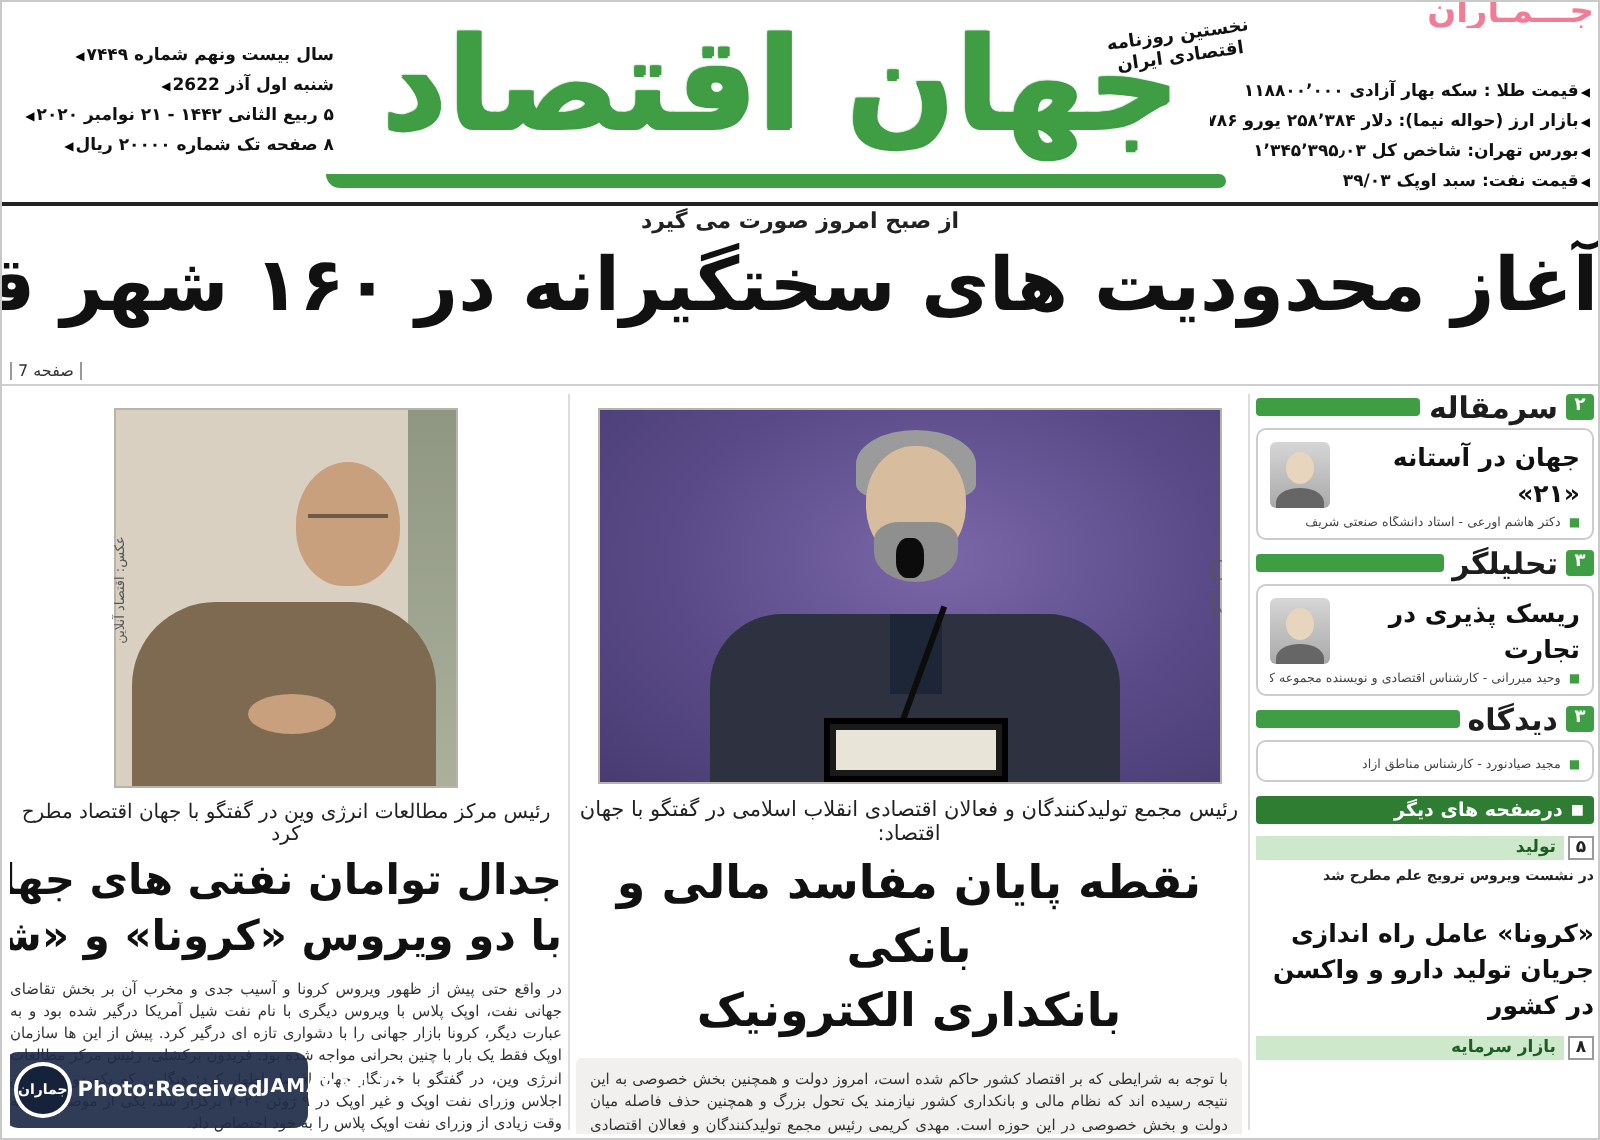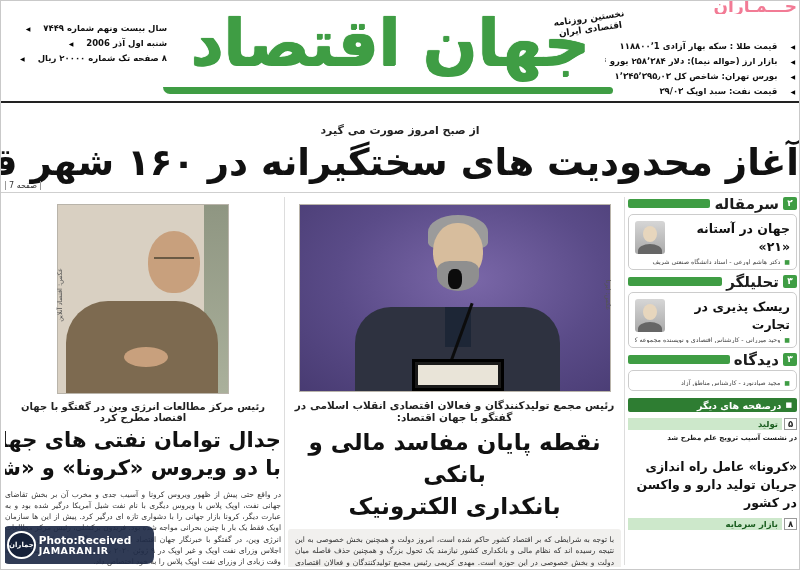--- a/index.html
+++ b/index.html
@@ -3,37 +3,37 @@
 <meta charset="utf-8">
 <style>
   html,body{margin:0;padding:0;background:#e8e8e8;}
   .page{position:relative;width:800px;height:570px;margin:0 auto;background:#ffffff;
         overflow:hidden;border:1px solid #c9c9c9;box-sizing:border-box;
         font-family:"DejaVu Sans",sans-serif;color:#1a1a1a;}
   
   .mast{position:absolute;top:0;left:0;right:0;height:100px;border-bottom:2px solid #222;background:#fff;}
   .mast-left{position:absolute;left:6px;top:20px;width:160px;direction:rtl;}
   .mast-right{position:absolute;right:4px;top:38px;width:190px;direction:rtl;}
-  .mrow{display:flex;align-items:center;gap:13px;font-size:8.5px;font-weight:bold;
+  .mrow{display:flex;align-items:center;gap:1px;font-size:8.5px;font-weight:bold;
         line-height:15px;white-space:nowrap;color:#111;}
   .tri{font-size:6px;color:#000;}
   .mrow .txt{overflow:hidden;}
   .logo-wrap{position:absolute;left:160px;right:180px;top:0;height:98px;}
   .logo{position:absolute;top:-4px;left:0;right:0;text-align:center;direction:rtl;
         font-size:64px;font-weight:bold;color:#3f9d44;letter-spacing:-2px;
         text-shadow:0 0 1px #3f9d44,1px 0 0 #3f9d44,0 1px 0 #3f9d44;line-height:92px;}
   .tagline{position:absolute;right:-6px;top:12px;transform:rotate(-8deg);direction:rtl;
            font-size:9px;font-weight:bold;text-align:center;line-height:1.25;color:#111;}
   .swoosh{position:absolute;bottom:5px;left:2px;right:6px;height:7px;background:#3f9d44;
           border-radius:0 4px 4px 8px;}
   .jam-pink{position:absolute;top:-5px;right:2px;height:18px;overflow:hidden;
             color:#f27b95;font-weight:bold;font-size:17px;direction:rtl;letter-spacing:1px;}
   
   .lead{position:absolute;top:102px;left:0;right:0;height:89px;border-bottom:1px solid #cfcfcf;}
-  .lead-kicker{margin-top:21px;text-align:center;direction:rtl;font-size:11px;font-weight:bold;color:#222;}
+  .lead-kicker{margin-top:1px;text-align:center;direction:rtl;font-size:11px;font-weight:bold;color:#222;}
   .lead-headline{margin-top:4px;text-align:center;direction:rtl;font-size:37px;font-weight:bold;
                  letter-spacing:-1px;white-space:nowrap;color:#111;}
   .pageref{position:absolute;left:4px;bottom:2px;font-size:8px;direction:rtl;color:#333;
            border-left:1px solid #999;border-right:1px solid #999;padding:0 3px;}
   
   .vdiv{position:absolute;top:196px;bottom:4px;width:1px;background:#ddd;}
   .col-left{position:absolute;left:4px;top:194px;width:276px;height:372px;overflow:hidden;}
   .col-mid{position:absolute;left:287px;top:194px;width:333px;height:372px;overflow:hidden;}
   .col-side{position:absolute;left:627px;top:194px;width:169px;height:372px;overflow:hidden;}
   
@@ -45,32 +45,32 @@
            border-radius:50% 50% 46% 46%;}
   .pl-glasses{position:absolute;top:52px;right:34px;width:40px;height:6px;
               border-top:2px solid #6b5a44;}
   .pl-body{position:absolute;bottom:0;left:8px;width:152px;height:92px;background:#7d6a50;
            border-radius:42px 42px 0 0;}
   .pl-hands{position:absolute;bottom:26px;left:66px;width:44px;height:20px;background:#c8a07d;
             border-radius:50%;}
   .credit-rot{position:absolute;font-size:6.5px;color:#555;direction:rtl;white-space:nowrap;}
   .credit-l{left:-28px;top:86px;transform:rotate(-90deg);width:60px;text-align:center;}
   .credit-r{right:-28px;top:86px;transform:rotate(90deg);width:60px;text-align:center;}
-  .kicker-sm{margin-top:7px;text-align:center;direction:rtl;font-size:10px;font-weight:bold;color:#222;}
+  .kicker-sm{margin-top:7px;text-align:center;direction:rtl;font-size:10px;font-weight:normal;color:#222;}
   .hl2{margin-top:3px;text-align:center;direction:rtl;font-size:21px;font-weight:bold;
        letter-spacing:-0.5px;line-height:1.35;color:#111;white-space:nowrap;}
   .body-txt{margin-top:6px;direction:rtl;text-align:justify;font-size:7.5px;line-height:1.5;
             color:#333;}
   
   .wm{position:absolute;left:-3px;bottom:3px;width:152px;height:38px;background:rgba(30,42,70,0.92);
       border-radius:7px;display:flex;align-items:center;color:#fff;z-index:5;}
   .wm-logo{flex:0 0 28px;height:28px;margin:0 3px 0 5px;border-radius:50%;background:#16213a;
            border:2px solid #fff;box-sizing:border-box;display:flex;align-items:center;
            justify-content:center;font-size:7px;font-weight:bold;direction:rtl;}
-  .wm-lines{display:flex;flex-direction:column;line-height:1.15;}
+  .wm-lines{display:flex;line-height:1.15;}
   .wm-l1{font-size:10.5px;font-weight:bold;}
   .wm-l2{font-size:9.5px;font-weight:bold;letter-spacing:0.5px;}
   
   .photo-mid{position:relative;width:312px;height:188px;margin:9px auto 0;border:1px solid #b9b4aa;
              box-sizing:border-box;
              background:radial-gradient(ellipse at 55% 40%,#7a67a8 0%,#5a4b88 55%,#483b72 100%);}
   .pm-hair{position:absolute;top:10px;left:128px;width:60px;height:34px;background:#9b9b9b;
            border-radius:50% 50% 20% 20%;}
   .pm-head{position:absolute;top:18px;left:133px;width:50px;height:58px;background:#d7bd9d;
            border-radius:48%;}
@@ -125,42 +125,46 @@
 
 <div class="page">
 
   <div class="mast">
     <div class="mast-left">
       <div class="mrow">
         <span class="txt">سال بیست ونهم شماره ۷۴۴۹</span>
         <span class="tri">◀</span>
       </div>
       <div class="mrow">
-        <span class="txt">شنبه اول آذر 2006</span>
+        <span class="txt">شنبه اول آذر 2622</span>
+        <span class="tri">◀</span>
+      </div>
+      <div class="mrow">
+        <span class="txt">۵ ربیع الثانی ۱۴۴۲ - ۲۱ نوامبر ۲۰۲۰</span>
         <span class="tri">◀</span>
       </div>
       <div class="mrow">
         <span class="txt">۸ صفحه تک شماره ۲۰۰۰۰ ریال</span>
         <span class="tri">◀</span>
       </div>
     </div>
 
     <div class="logo-wrap">
       <div class="tagline">
         <div>نخستین روزنامه</div>
         <div>اقتصادی ایران</div>
       </div>
       <div class="logo">جهان اقتصاد</div>
       <div class="swoosh"></div>
     </div>
 
     <div class="mast-right">
       <div class="mrow">
         <span class="tri">◀</span>
-        <span class="txt">قیمت طلا : سکه بهار آزادی ۱۱۸۸۰۰٬1</span>
+        <span class="txt">قیمت طلا : سکه بهار آزادی ۱۱۸۸۰۰٬۰۰۰</span>
       </div>
       <div class="mrow">
         <span class="tri">◀</span>
         <span class="txt">بازار ارز (حواله نیما): دلار ۲۵۸٬۳۸۴ یورو ۳۰۷٬۷۸۶</span>
       </div>
       <div class="mrow">
         <span class="tri">◀</span>
         <span class="txt">بورس تهران: شاخص کل ۱٬۳۴۵٬۳۹۵٫۰۳</span>
       </div>
       <div class="mrow">
@@ -278,21 +282,21 @@
 
     <div class="other-bar">
       <span class="sq">■</span>
       <span>درصفحه های دیگر</span>
     </div>
 
     <div class="pale-bar">
       <span class="pale-num">۵</span>
       <span class="pale-fill">تولید</span>
     </div>
-    <div class="side-kicker">در نشست آسیب ترویج علم مطرح شد</div>
+    <div class="side-kicker">در نشست ویروس ترویج علم مطرح شد</div>
     <div class="side-title">«کرونا» عامل راه اندازی جریان تولید دارو و واکسن در کشور</div>
 
     <div class="pale-bar">
       <span class="pale-num">۸</span>
       <span class="pale-fill">بازار سرمایه</span>
     </div>
 
   </div>
 
 </div>

